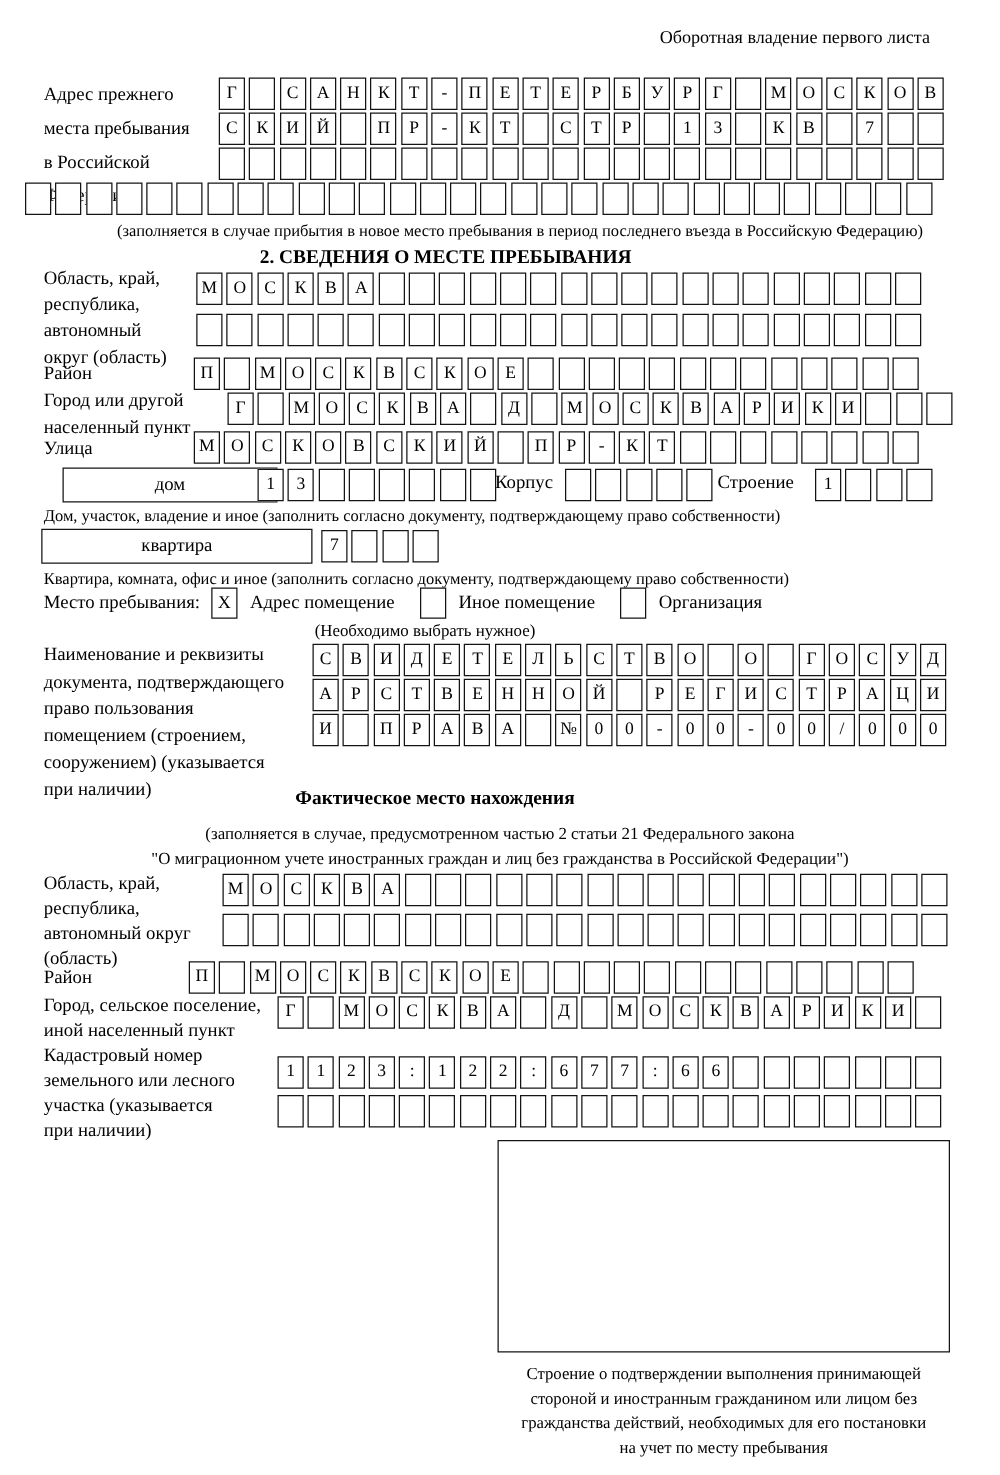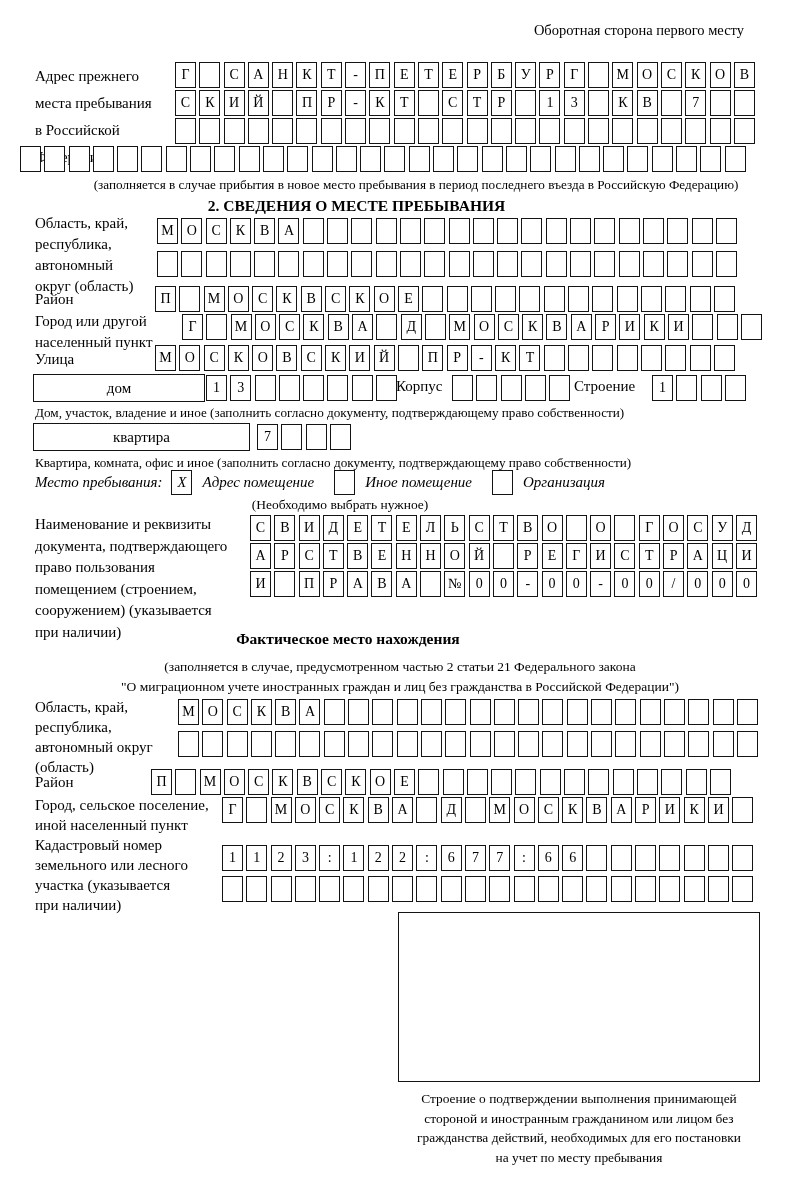--- a/index.html
+++ b/index.html
@@ -26,21 +26,21 @@
   .cb{
     box-sizing:border-box;flex:none;width:21px;height:25px;border:1.7px solid #141414;
     display:flex;align-items:center;justify-content:center;font-size:14.5px;margin:0 10px 0 9px;
   }
   .cb.gap{margin-left:20px;}
   .markbox{position:absolute;border:1.8px solid #141414;background:#fff;box-sizing:border-box;}
 </style>
 </head>
 <body>
 
-<div class="abs" style="top:22px;right:56px;font-size:14.5px;">Оборотная сторона первого месту</div>
+<div class="abs" style="top:22px;right:56px;font-size:14.5px;">Оборотная владение первого листа</div>
 
 <div class="lbl" style="left:35px;top:63px;line-height:27px;">Адрес прежнего
 места пребывания
 в Российской
 Федерации</div>
 <div class="brow" style="left:175px;top:62px">
     <div class="cbox">Г</div>
     <div class="cbox"></div>
     <div class="cbox">С</div>
     <div class="cbox">А</div>
@@ -288,21 +288,21 @@
     <div class="cbox"></div>
     <div class="cbox"></div>
     <div class="cbox"></div>
     <div class="cbox"></div>
     <div class="cbox"></div>
     <div class="cbox"></div>
     <div class="cbox"></div>
     <div class="cbox"></div>
   </div>
 
-<div class="widebox" style="left:33px;top:374px;width:172px;height:28px;">дом</div>
+<div class="widebox" style="left:50px;top:374px;width:172px;height:28px;">дом</div>
 <div class="brow" style="left:206px;top:375px">
     <div class="cbox">1</div>
     <div class="cbox">3</div>
     <div class="cbox"></div>
     <div class="cbox"></div>
     <div class="cbox"></div>
     <div class="cbox"></div>
     <div class="cbox"></div>
     <div class="cbox"></div>
   </div>
@@ -325,21 +325,21 @@
 
 <div class="widebox" style="left:33px;top:423px;width:217px;height:28px;">квартира</div>
 <div class="brow" style="left:257px;top:424px">
     <div class="cbox">7</div>
     <div class="cbox"></div>
     <div class="cbox"></div>
     <div class="cbox"></div>
   </div>
 <div class="cap" style="left:35px;top:454px;width:740px;">Квартира, комната, офис и иное (заполнить согласно документу, подтверждающему право собственности)</div>
 
-<div class="opt-row" style="left:35px;top:470px;font-style:italic;">
+<div class="opt-row" style="left:35px;top:470px;">
   <span>Место пребывания:</span>
   <span class="cb">X</span>
   <span>Адрес помещение</span>
   <span class="cb gap"></span>
   <span>Иное помещение</span>
   <span class="cb gap"></span>
   <span>Организация</span>
 </div>
 <div class="cap center" style="left:150px;top:496px;width:380px;font-size:13.5px;">(Необходимо выбрать нужное)</div>
 

